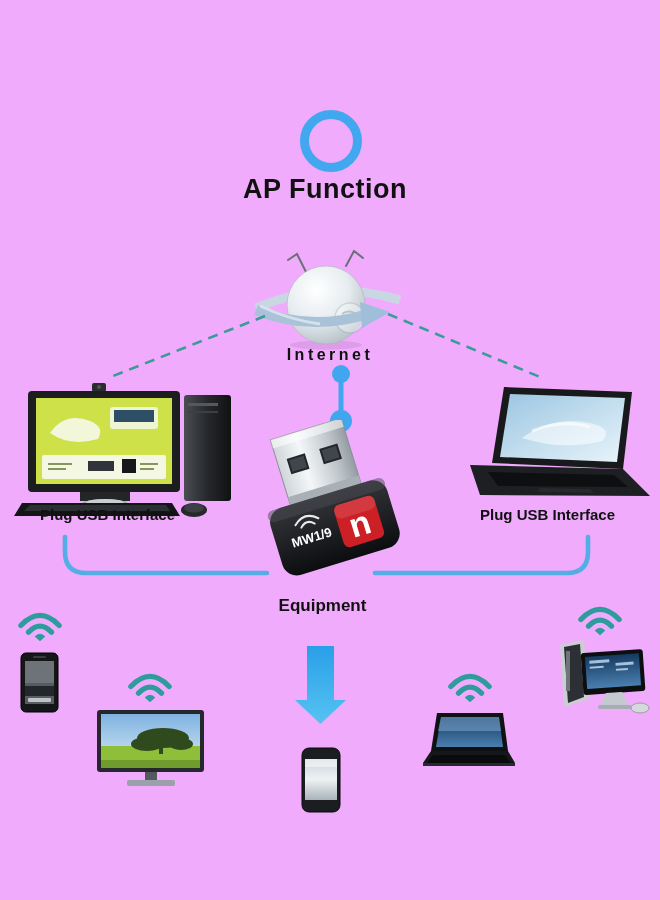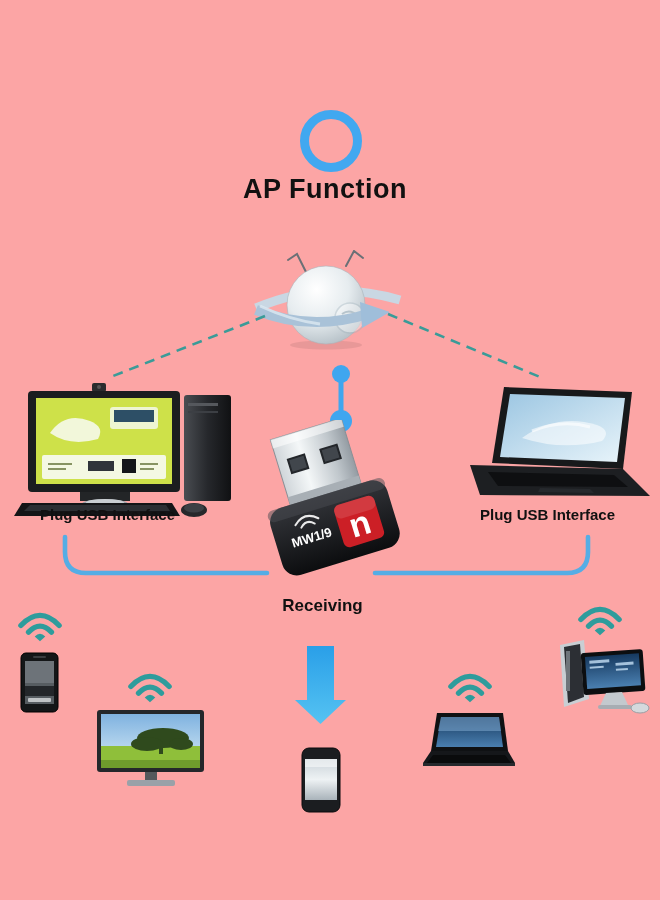--- a/index.html
+++ b/index.html
@@ -1,17 +1,17 @@
 <!DOCTYPE html>
 <html><head>
 <meta charset="utf-8">
 <style>
   html,body{margin:0;padding:0;background:#e8e8e8;}
   .canvas{
-    position:relative;width:660px;height:900px;background:#fca5a5;
+    position:relative;width:660px;height:900px;background:#f0abfc;
     margin:0 auto;overflow:hidden;
     font-family:"Liberation Sans","DejaVu Sans",sans-serif;
   }
   .abs{position:absolute;}
   .label{
     font-weight:700;color:#111111;text-align:center;
   }
   .ring{
     width:44px;height:44px;border:9px solid #41A8F0;border-radius:50%;
   }
@@ -99,20 +99,21 @@
 
     <circle cx="76" cy="55" r="39" fill="url(#sphereGrad)"></circle>
     <circle cx="76" cy="55" r="39" fill="none" stroke="#aab6bd" stroke-width="1" opacity=".6"></circle>
     <circle cx="100" cy="68" r="15" fill="#ffffff" opacity=".35" stroke="#9fb0ba" stroke-width="1.5"></circle>
     <path d="M 92 64 Q 100 58 108 66" stroke="#b6c4cc" stroke-width="2" fill="none"></path>
 
     <path d="M 6 60 Q 60 82 118 64" stroke="#a9c2d8" stroke-width="10" fill="none"></path>
     <path d="M 112 78 L 140 62 L 110 52 Z" fill="#9fbeda"></path>
     <path d="M 10 56 Q 40 70 70 74" stroke="#dce8f1" stroke-width="3" fill="none" opacity=".8"></path>
   </svg>
+  <div class="abs label internet-label" style="left:230px;top:346px;width:200px;">Internet</div>
 
   <svg class="abs overlay" style="left:0;top:0;" width="660" height="900" viewBox="0 0 660 900">
     <g stroke="#3A9B98" stroke-width="2.6" stroke-dasharray="10 7" fill="none">
       <path d="M 265 316 L 108 378"></path>
       <path d="M 388 314 L 540 377"></path>
     </g>
     <g fill="#3FA6EF" stroke="#3FA6EF">
       <line x1="341" y1="376" x2="341" y2="420" stroke-width="5"></line>
       <circle cx="341" cy="374" r="9" stroke="none"></circle>
       <circle cx="341" cy="421" r="11" stroke="none"></circle>
@@ -184,21 +185,21 @@
 
       <g stroke="#ffffff" stroke-width="2" fill="none" stroke-linecap="round" opacity=".9">
         <path d="M 52 95 Q 64 84 76 95"></path>
         <path d="M 57 99 Q 64 92 71 99"></path>
       </g>
       <text x="64" y="116" font-size="13" font-weight="bold" fill="#ffffff" text-anchor="middle" font-family="Liberation Sans, sans-serif">MW1/9</text>
     </g>
   </svg>
 
   <div class="abs label recv-label" style="left:230px;top:596px;width:185px;">
-    <div>Receiving</div>
+    <div>Equipment</div>
   </div>
 
   <svg class="abs" style="left:17px;top:606px;" width="46" height="37" viewBox="0 0 48 38">
       <use href="#wifi-sym"></use>
     </svg>
   <svg class="abs" style="left:127px;top:667px;" width="46" height="37" viewBox="0 0 48 38">
       <use href="#wifi-sym"></use>
     </svg>
   <svg class="abs" style="left:447px;top:667px;" width="46" height="37" viewBox="0 0 48 38">
       <use href="#wifi-sym"></use>

